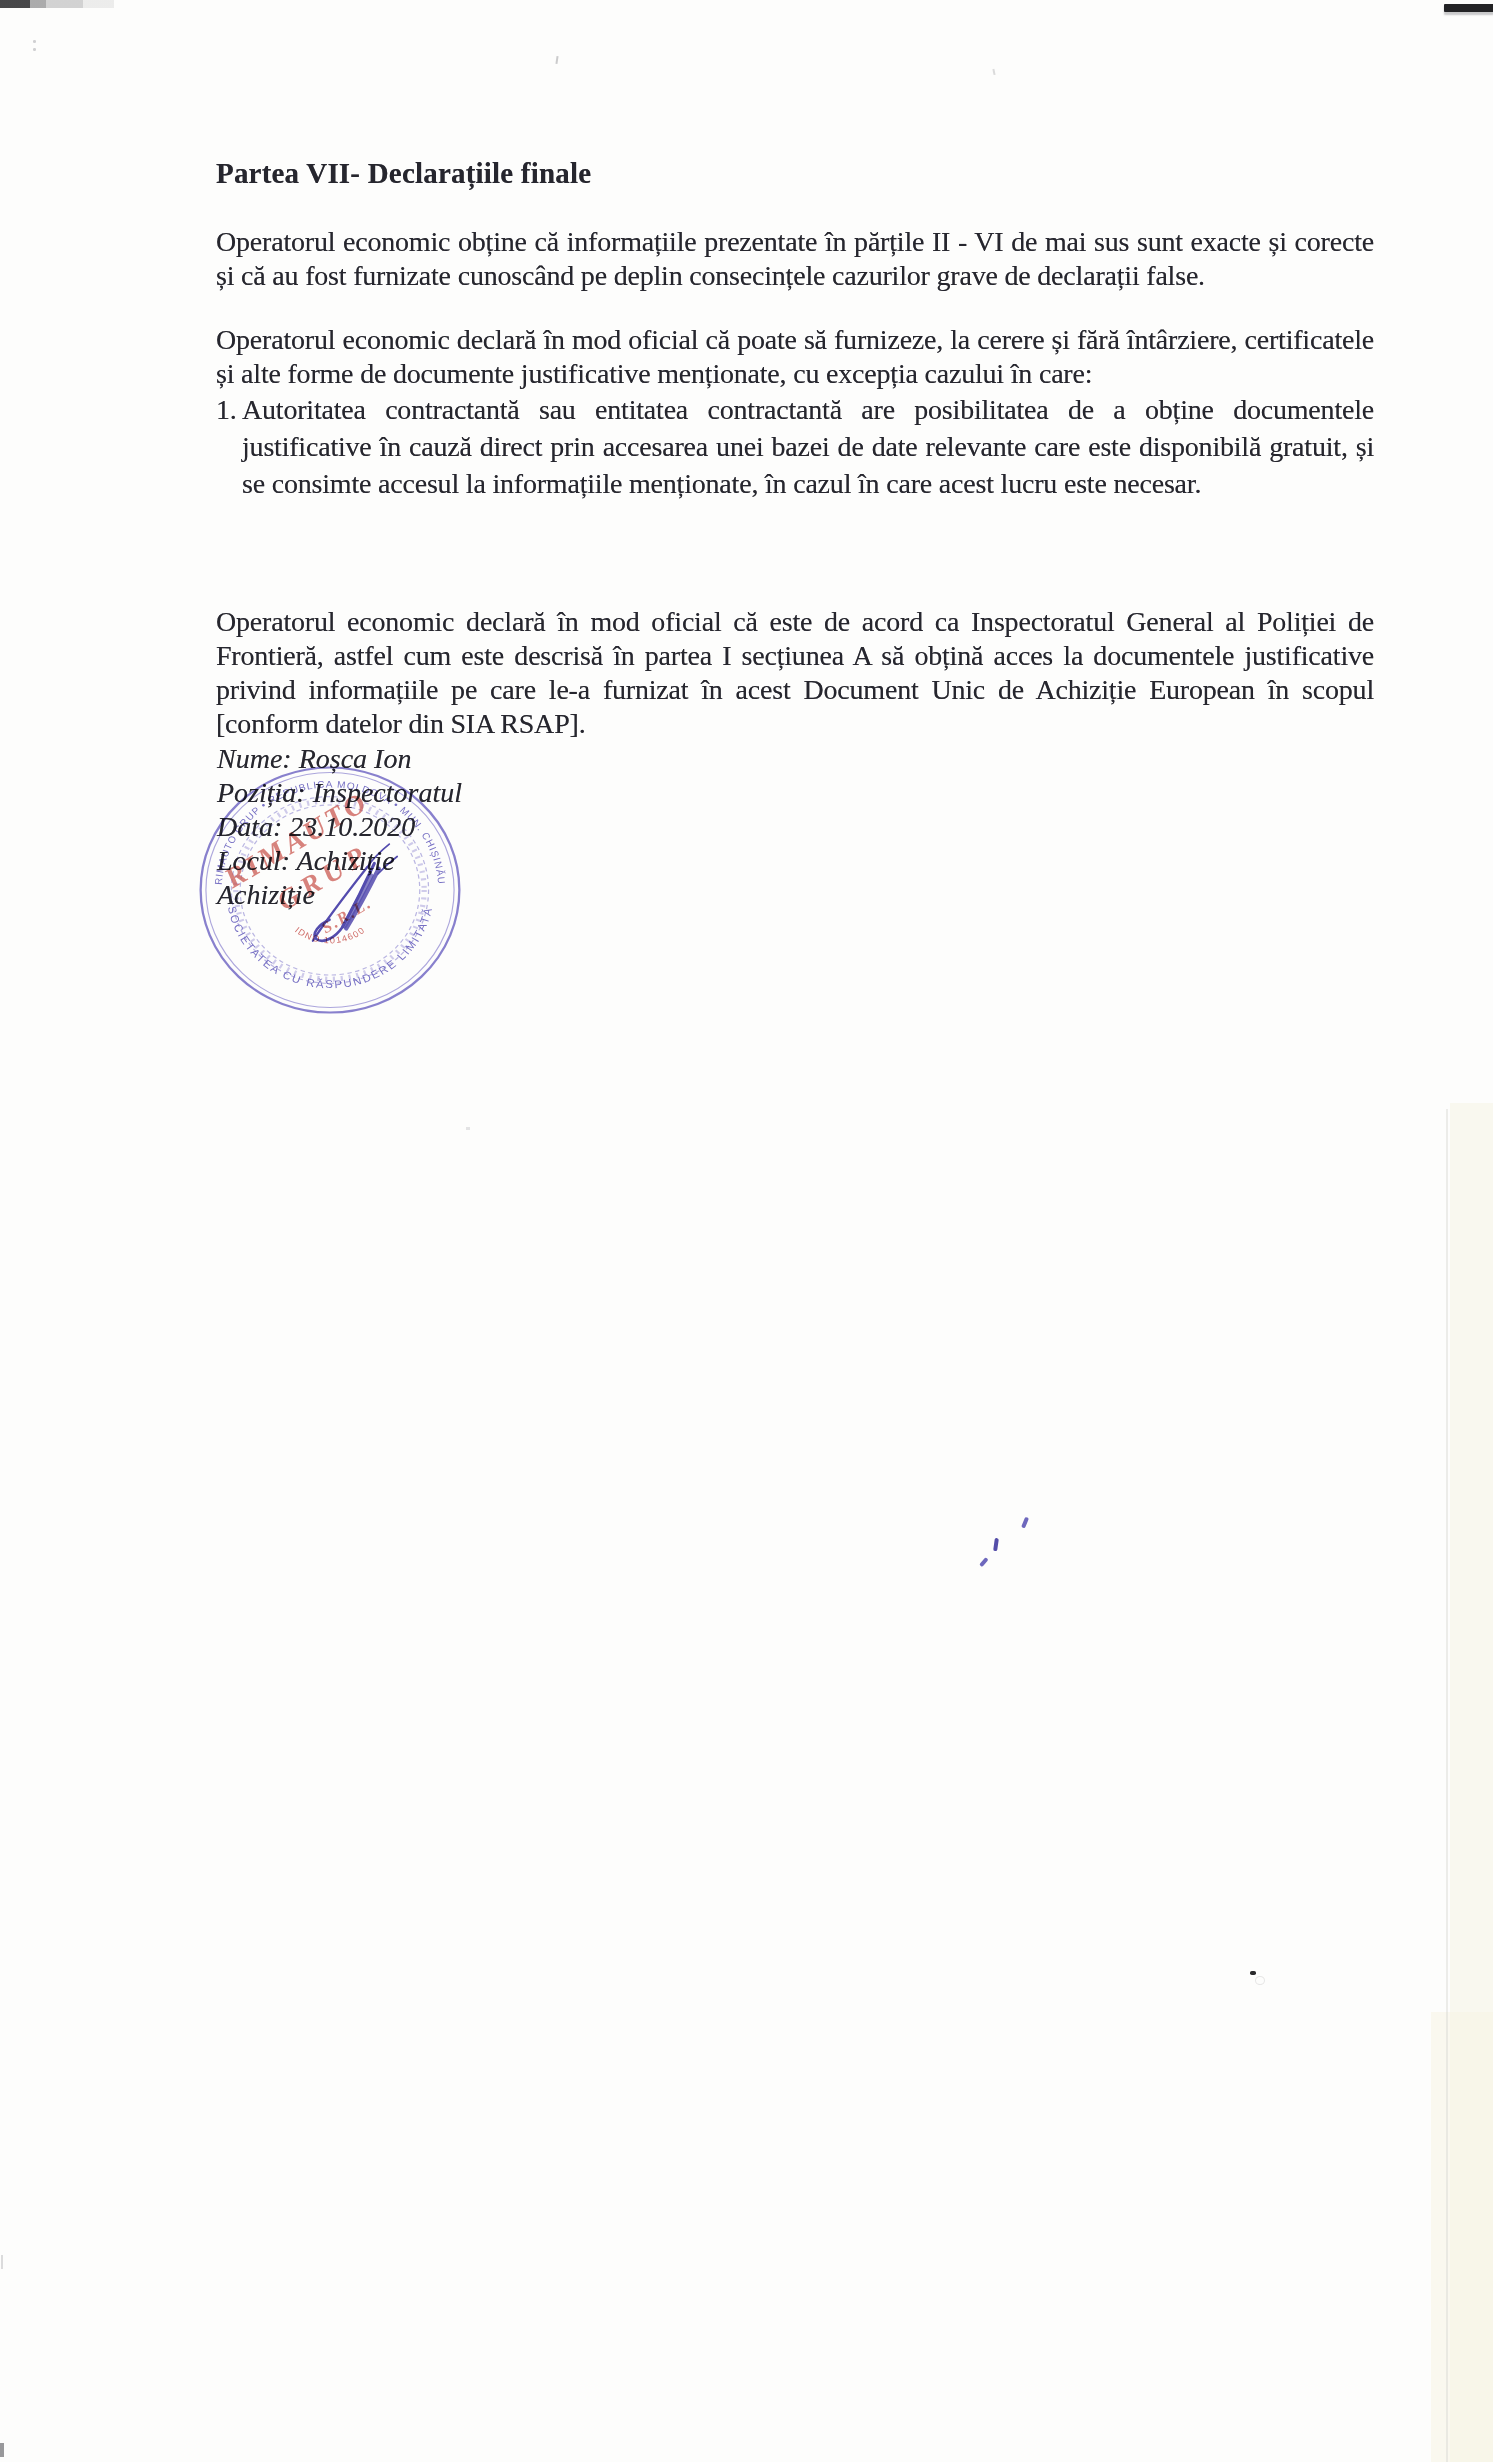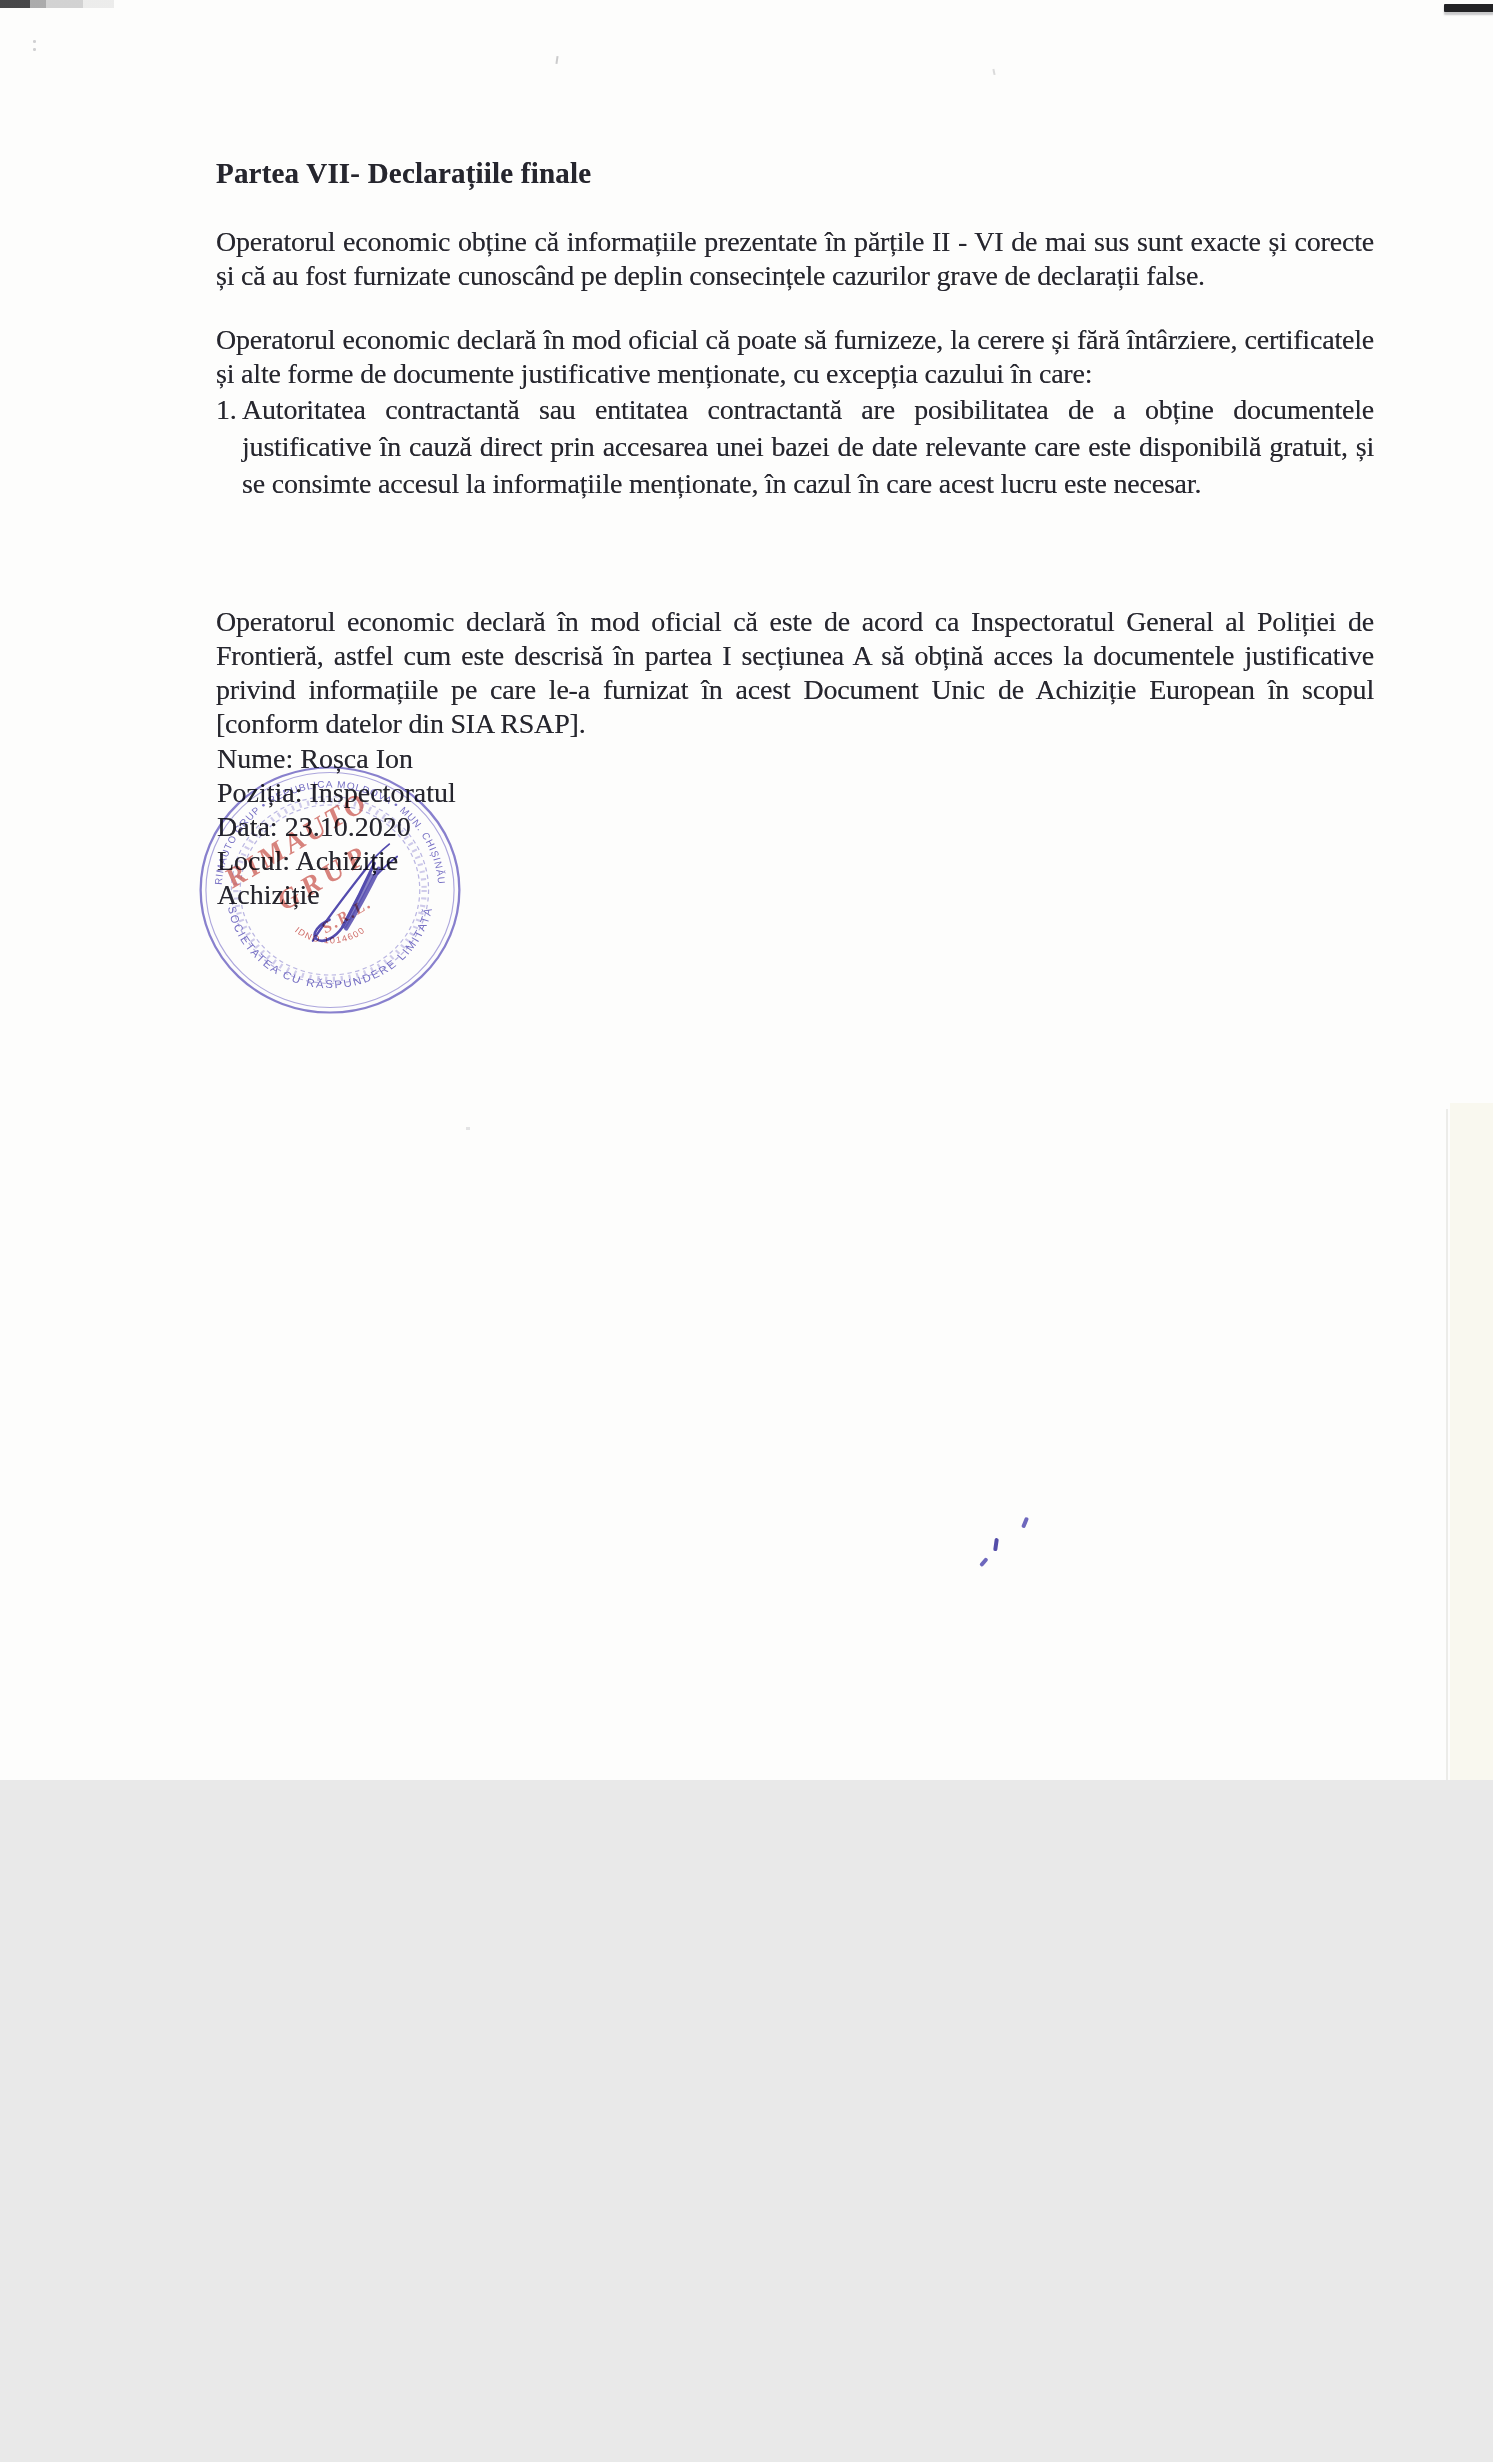--- a/index.html
+++ b/index.html
@@ -1,39 +1,39 @@
 <!DOCTYPE html>
 <html style="font-size:14px"><head>
 <meta charset="utf-8">
 <style>
   html,body{margin:0;padding:0;background:#e9e9e9;}
   .page{
     position:relative;
-    width:1494px;height:1780px;
+    width:1494px;height:2462px;
     background:#fdfdfc;
     font-family:"Liberation Serif", serif;
     color:#26262e;
     overflow:hidden;
   }
   .txt{ text-shadow:0 0 0.4px rgba(38,38,46,.55); }
   .block{ position:absolute; left:216px; width:1158px; }
   .doc-title{ top:157px; font-size:29px; font-weight:bold; letter-spacing:0.2px; }
   .para{ text-align:justify; font-size:28px; line-height:34px; letter-spacing:-0.2px; }
   .p1{ top:225px; }
   .p2{ top:323px; }
   .p3{ top:575px;margin-top:30px; }
   .list-item{
     position:absolute; left:216px; top:391px; width:1158px;
     font-size:28px; line-height:37px; letter-spacing:-0.2px;
     display:flex;
   }
   .list-marker{ width:26px; flex:none; }
   .list-text{ flex:1; text-align:justify; }
   .sig-block{ position:absolute; left:217px; top:742px; font-size:28px; line-height:34px; }
-  .sig-block div{ white-space:nowrap; }
+  .sig-block div{ white-space:nowrap;font-style:italic; }
 
   .stamp{ position:absolute; left:198px; top:765px; mix-blend-mode:multiply; }
   .signature{ position:absolute; left:290px; top:837px; mix-blend-mode:multiply; }
 
   .art{ position:absolute; }
   .smudge-tl{ left:0; top:0; width:136px; height:8px;
     background:linear-gradient(90deg, rgba(40,40,42,.85) 0 30px, rgba(90,90,92,.5) 30px 46px,
       rgba(130,130,132,.35) 46px 83px, rgba(160,160,160,.18) 83px 114px, rgba(160,160,160,0) 114px);
   }
   .mark-tr{ left:1444px; top:3.5px; width:50px; height:8.8px; background:#232325; border-radius:0.9px;

